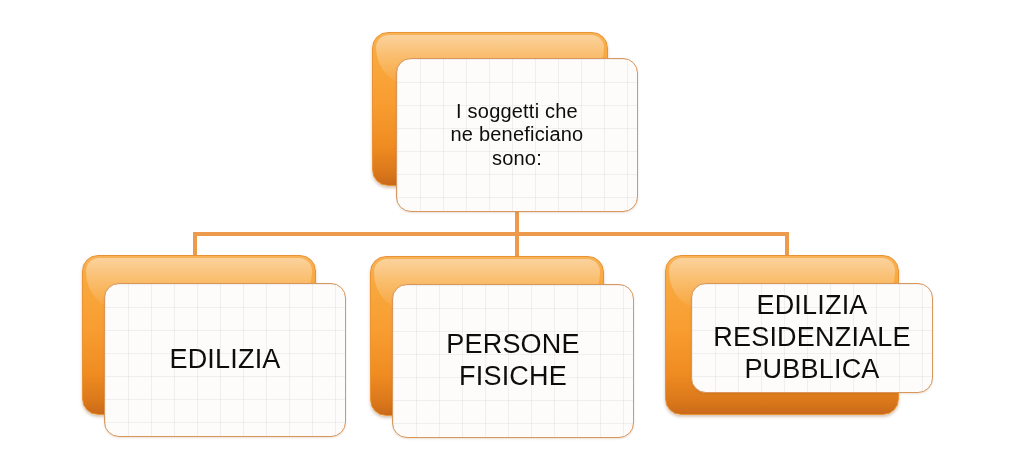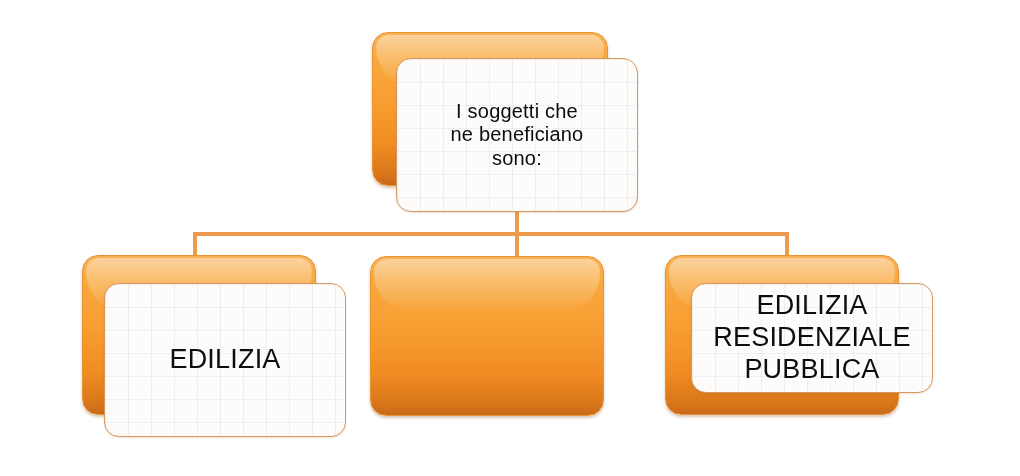--- a/index.html
+++ b/index.html
@@ -110,20 +110,24 @@
 
   <div class="node" style="left:82px; top:255px; width:264px; height:182px;">
     <div class="plate" style="width:232px; height:158px;"></div>
     <div class="card" style="left:22px; top:28px; width:242px; height:154px;">
       <span class="card-text t-leaf">EDILIZIA</span>
     </div>
   </div>
 
   <div class="node" style="left:370px; top:256px; width:264px; height:182px;">
     <div class="plate" style="width:232px; height:158px;"></div>
+    <div class="card" style="left:22px; top:28px; width:242px; height:154px;">
+      <span class="card-text t-leaf">PERSONE
+FISICHE</span>
+    </div>
   </div>
 
   <div class="node" style="left:665px; top:255px; width:268px; height:182px;">
     <div class="plate" style="width:232px; height:158px;"></div>
     <div class="card" style="left:26px; top:28px; width:242px; height:110px;">
       <span class="card-text t-leaf">EDILIZIA
 RESIDENZIALE
 PUBBLICA</span>
     </div>
   </div>

